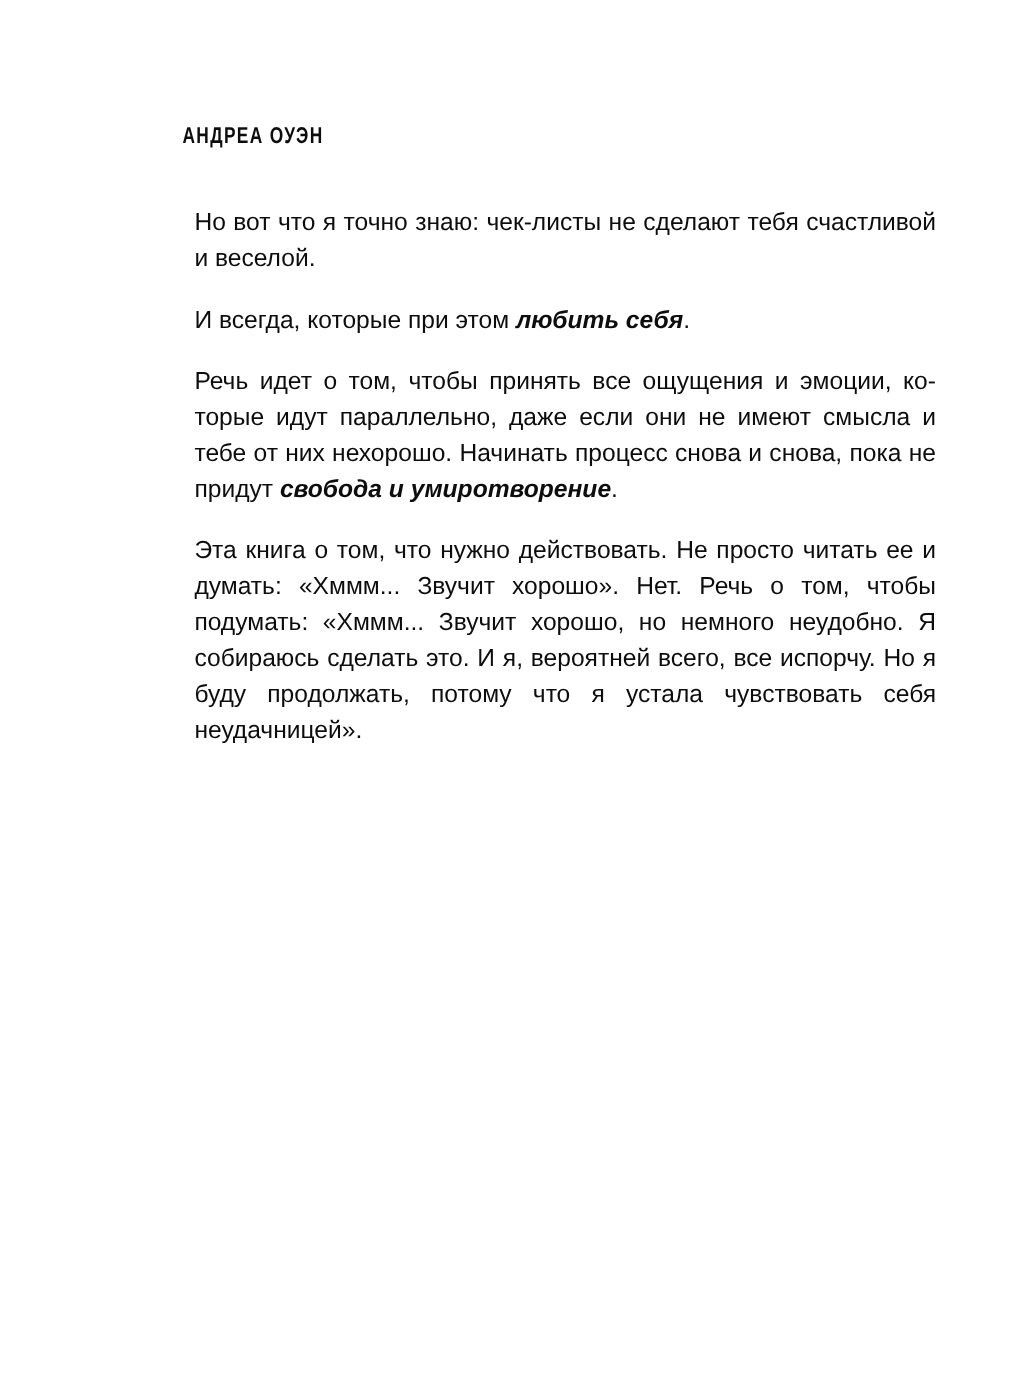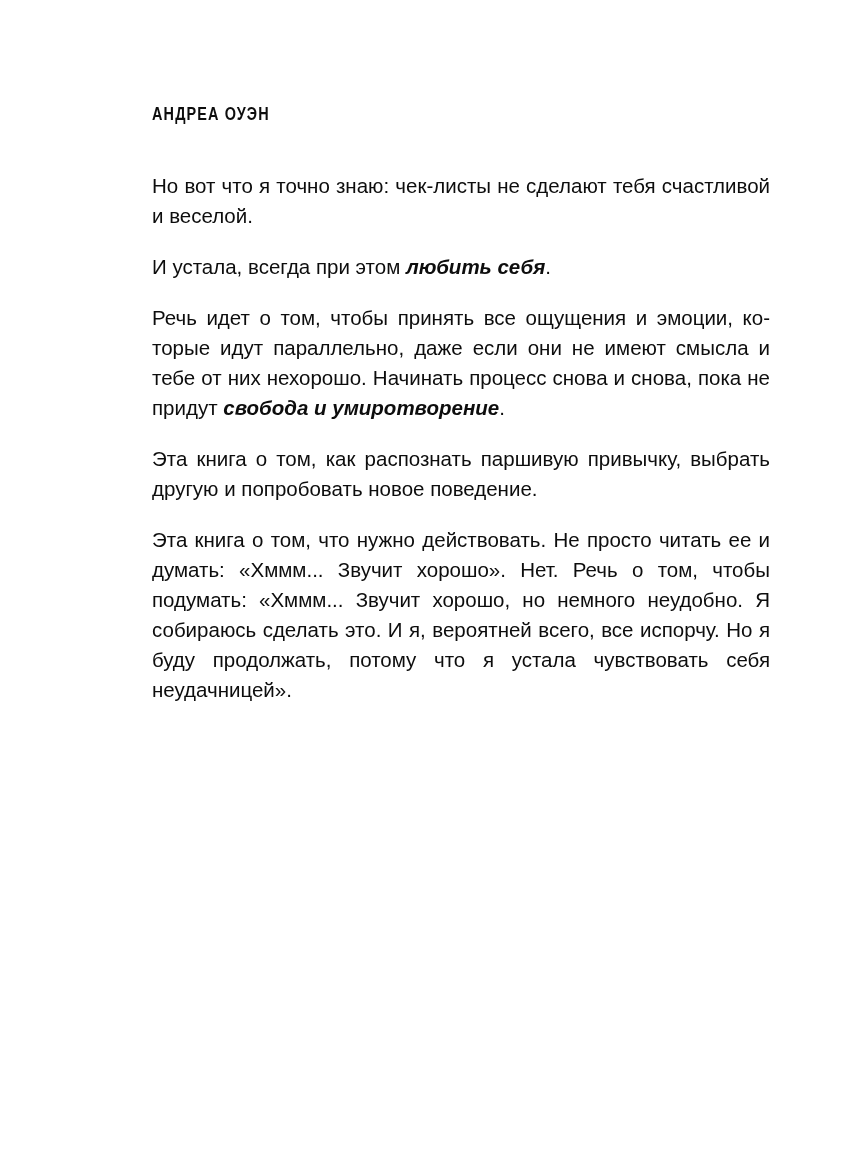--- a/index.html
+++ b/index.html
@@ -22,21 +22,21 @@
     top: 103px;
     font-size: 19px;
     font-weight: 700;
     letter-spacing: 1.5px;
     white-space: nowrap;
     transform: scaleX(0.76);
     transform-origin: 0 0;
   }
   .body-text {
     position: absolute;
-    left: 152px;
+    left: 162px;
     top: 171px;
     width: 618px;
   }
   .para {
     margin: 0 0 21px 0;
     font-size: 20.5px;
     line-height: 30px;
     text-align: justify;
     hyphens: manual;
     -webkit-hyphens: manual;
@@ -57,20 +57,19 @@
   }
 </style>
 </head>
 <body>
 
 <div class="page">
   <div class="author-header">АНДРЕА ОУЭН</div>
 
   <div class="body-text">
       <p class="para"><span>Но вот что я точно знаю: чек-листы не сделают тебя счаст­ливой и веселой.</span></p>
-      <p class="para"><span>И устала, всегда при этом </span><span class="bi">любить себя</span><span>.</span></p>
+      <p class="para"><span>И всегда, которые при этом </span><span class="bi">любить себя</span><span>.</span></p>
       <p class="para"><span>Речь идет о том, чтобы принять все ощущения и эмоции, ко­торые идут параллельно, даже если они не имеют смысла и тебе от них нехорошо. Начинать процесс снова и снова, пока не придут </span><span class="bi">свобода и умиротворение</span><span>.</span></p>
-      <p class="para"><span>Эта книга о том, как распознать паршивую привычку, вы­брать другую и попробовать новое поведение.</span></p>
       <p class="para"><span>Эта книга о том, что нужно действовать. Не просто читать ее и думать: «Хммм... Звучит хорошо». Нет. Речь о том, что­бы подумать: «Хммм... Звучит хорошо, но немного неудобно. Я собираюсь сделать это. И я, вероятней всего, все испор­чу. Но я буду продолжать, потому что я устала чувствовать себя неудачницей».</span></p>
     </div>
 
   <div class="page-number">16</div>
 </div>
 
 </body></html>

